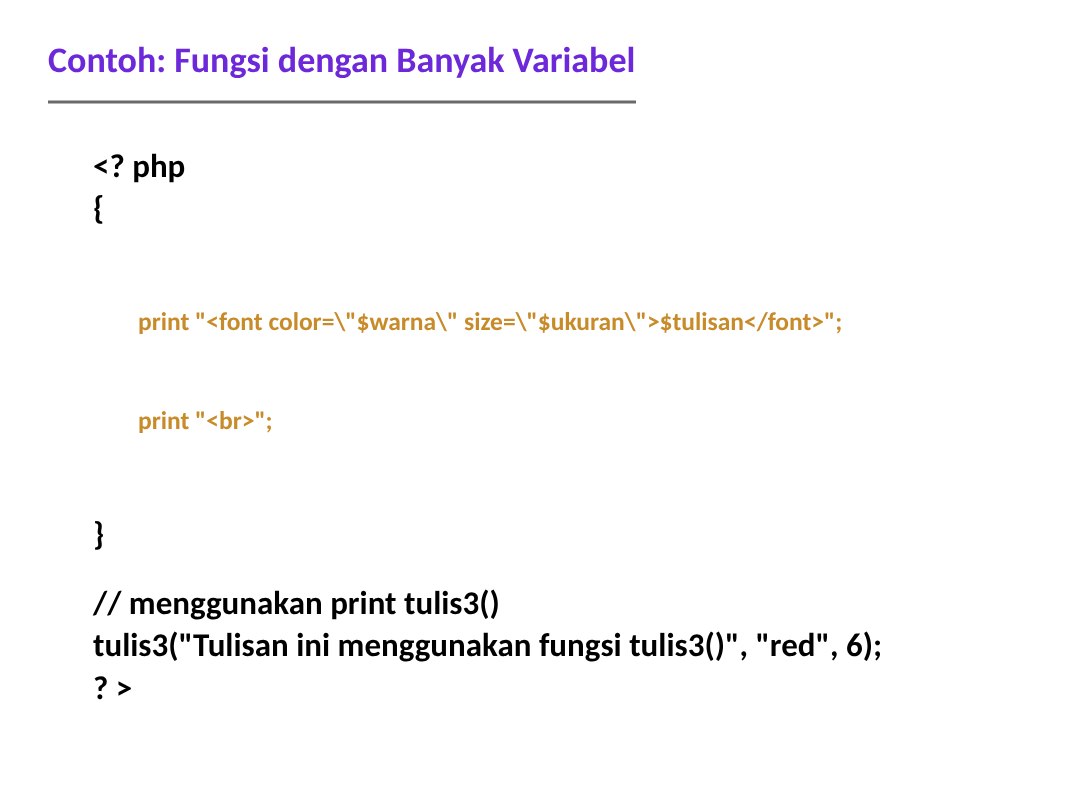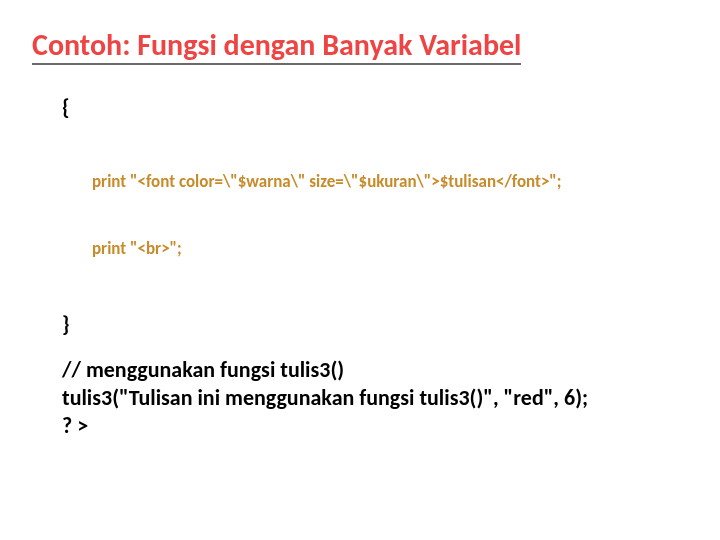--- a/index.html
+++ b/index.html
@@ -13,25 +13,25 @@
     overflow: hidden;
   }
   .slide {
     position: relative;
     width: 720px;
     height: 540px;
     box-sizing: border-box;
     padding: 20px 32px 20px 32px;
   }
   .title {
-    font-size: 30px;
+    font-size: 24px;
     font-weight: 700;
-    color: #ef4444;
+    color: #6d28d9;
     border-bottom: 2px solid #6a6a6a;
-    padding-bottom: 0;
+    padding-bottom: 12px;
     margin: 6px 0 28px 0;
     display: inline-block;
   }
   .code-outer {
     font-size: 22px;
     font-weight: 700;
     line-height: 1.28;
     color: #000;
     margin-left: 30px;
   }
@@ -50,29 +50,30 @@
   }
 </style>
 </head>
 <body>
 
 <div class="slide">
 
   <div class="title">Contoh: Fungsi dengan Banyak Variabel</div>
 
   <div class="code-outer">
+    <div>&lt;? php</div>
     <div>{</div>
 
     <div class="code-inner">
       <div>print "&lt;font color=\"$warna\" size=\"$ukuran\"&gt;$tulisan&lt;/font&gt;";</div>
       <div>print "&lt;br&gt;";</div>
     </div>
 
     <div>}</div>
 
     <div class="gap"></div>
 
-    <div>// menggunakan fungsi tulis3()</div>
+    <div>// menggunakan print tulis3()</div>
     <div>tulis3("Tulisan ini menggunakan fungsi tulis3()", "red", 6);</div>
     <div>? &gt;</div>
   </div>
 
 </div>
 
 </body></html>

